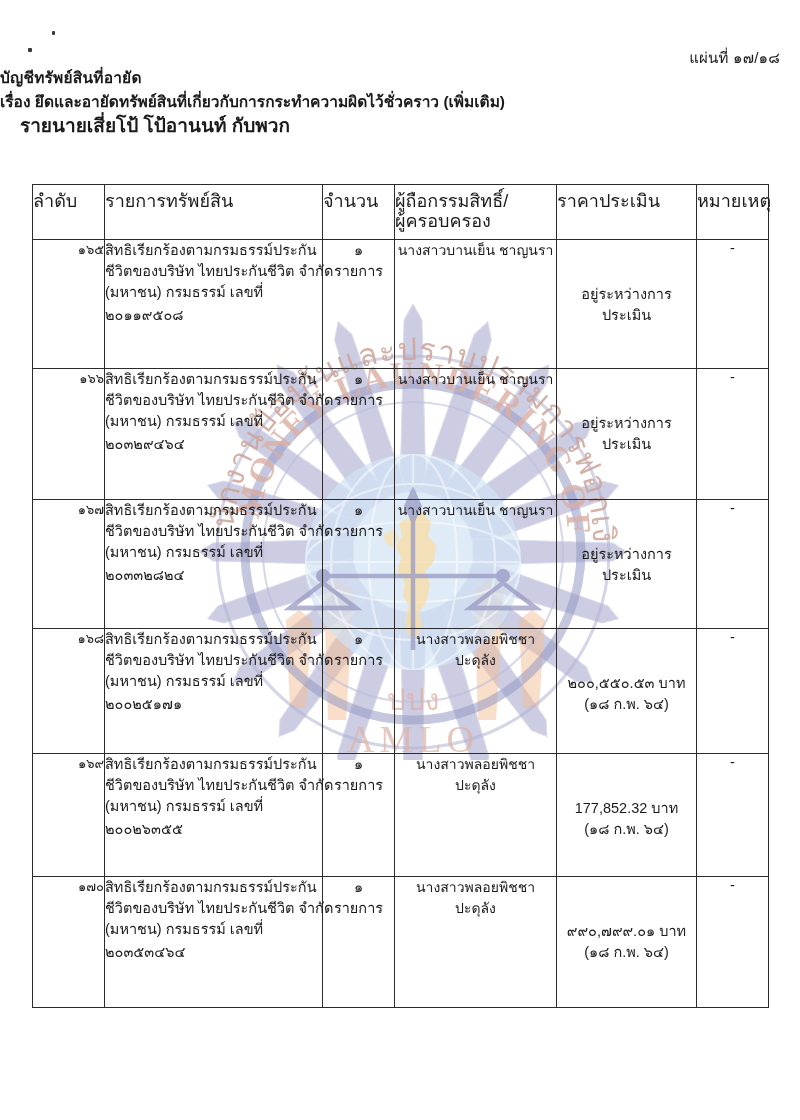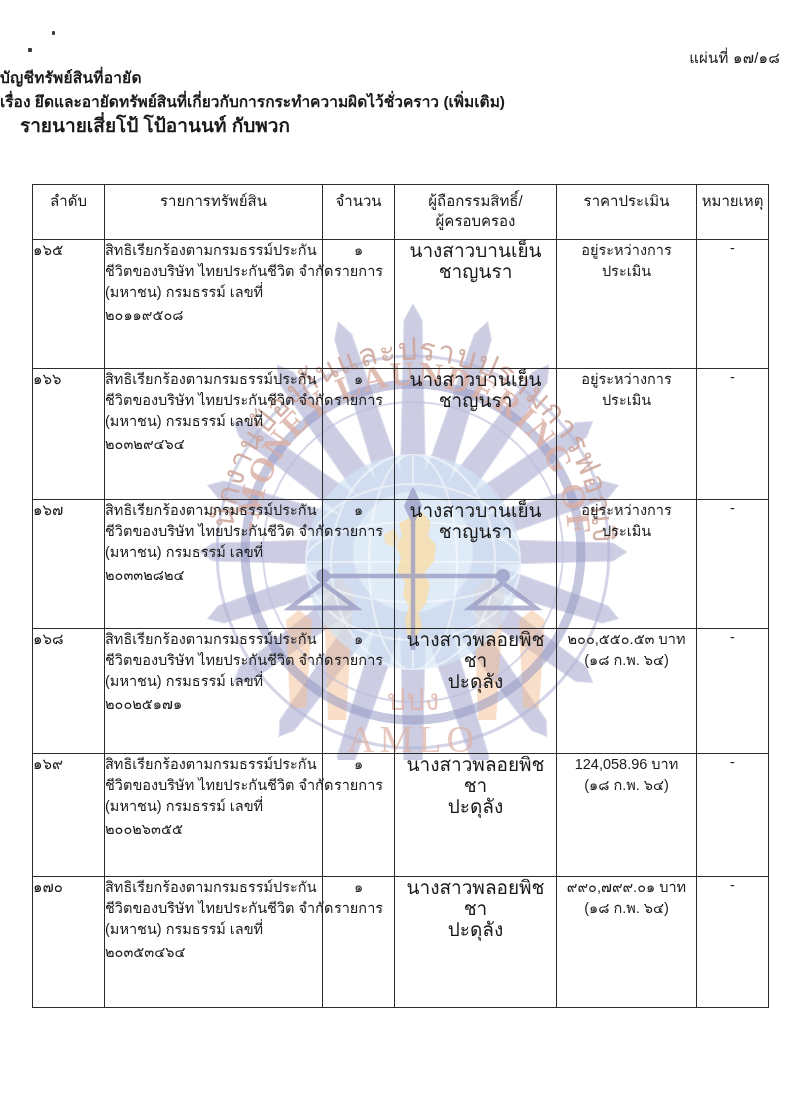--- a/index.html
+++ b/index.html
@@ -92,32 +92,32 @@
 
   #asset-table th,
   #asset-table td {
     border: 1px solid #2b2b2b;
     vertical-align: top;
     background: transparent;
     padding: 0;
   }
   #asset-table thead th {
     height: 48px;
-    text-align: center;
+    text-align: left;
     font-weight: normal;
-    font-size: 15px;
+    font-size: 18px;
     line-height: 20px;
     padding-top: 6px;
   }
   .th-stack { display: block; }
   .th-stack span { display: block; }
 
   .cell-center {
-    text-align: left;
-    font-size: 15px;
+    text-align: right;
+    font-size: 13px;
     line-height: 20px;
     padding: 9px 3px 6px;
   }
   .cell-desc {
     text-align: left;
     font-size: 14.5px;
     line-height: 21px;
     padding: 9px 6px 6px 10px;
   }
   .cell-desc .ln { display: block; white-space: nowrap; }
@@ -126,33 +126,33 @@
   .cell-qty {
     text-align: center;
     font-size: 14.5px;
     line-height: 21px;
     padding: 9px 2px 6px;
   }
   .cell-qty span { display: block; }
 
   .cell-owner {
     text-align: center;
-    font-size: 19px;
+    font-size: 14px;
     line-height: 21px;
     padding: 9px 4px 6px;
   }
   .cell-owner span { display: block; }
 
   .cell-price {
     text-align: center;
     font-size: 14.5px;
     line-height: 21px;
     padding: 9px 4px 6px;
   }
-  .cell-price .amount { display: block; }
+  .cell-price .amount { display: block; margin-top: 44px; }
   .cell-price .asof { display: block; }
 
   .cell-note {
     text-align: center;
     font-size: 14.5px;
     padding: 9px 3px 6px;
   }
 
   tr.r-165 td { height: 128px; }
   tr.r-166 td { height: 130px; }
@@ -430,21 +430,21 @@
         </td>
         <td class="cell-qty">
           <span>๑</span>
           <span>รายการ</span>
         </td>
         <td class="cell-owner">
           <span>นางสาวพลอยพิชชา</span>
           <span>ปะดุลัง</span>
         </td>
         <td class="cell-price">
-          <span class="amount">124,058.96 บาท</span>
+          <span class="amount">177,852.32 บาท</span>
           <span class="asof">(๑๘ ก.พ. ๖๔)</span>
         </td>
         <td class="cell-note">-</td>
       </tr>
 
       <tr class="r-170">
         <td class="cell-center">๑๗๐</td>
         <td class="cell-desc">
           <span class="ln">สิทธิเรียกร้องตามกรมธรรม์ประกัน</span>
           <span class="ln">ชีวิตของบริษัท ไทยประกันชีวิต จำกัด</span>

